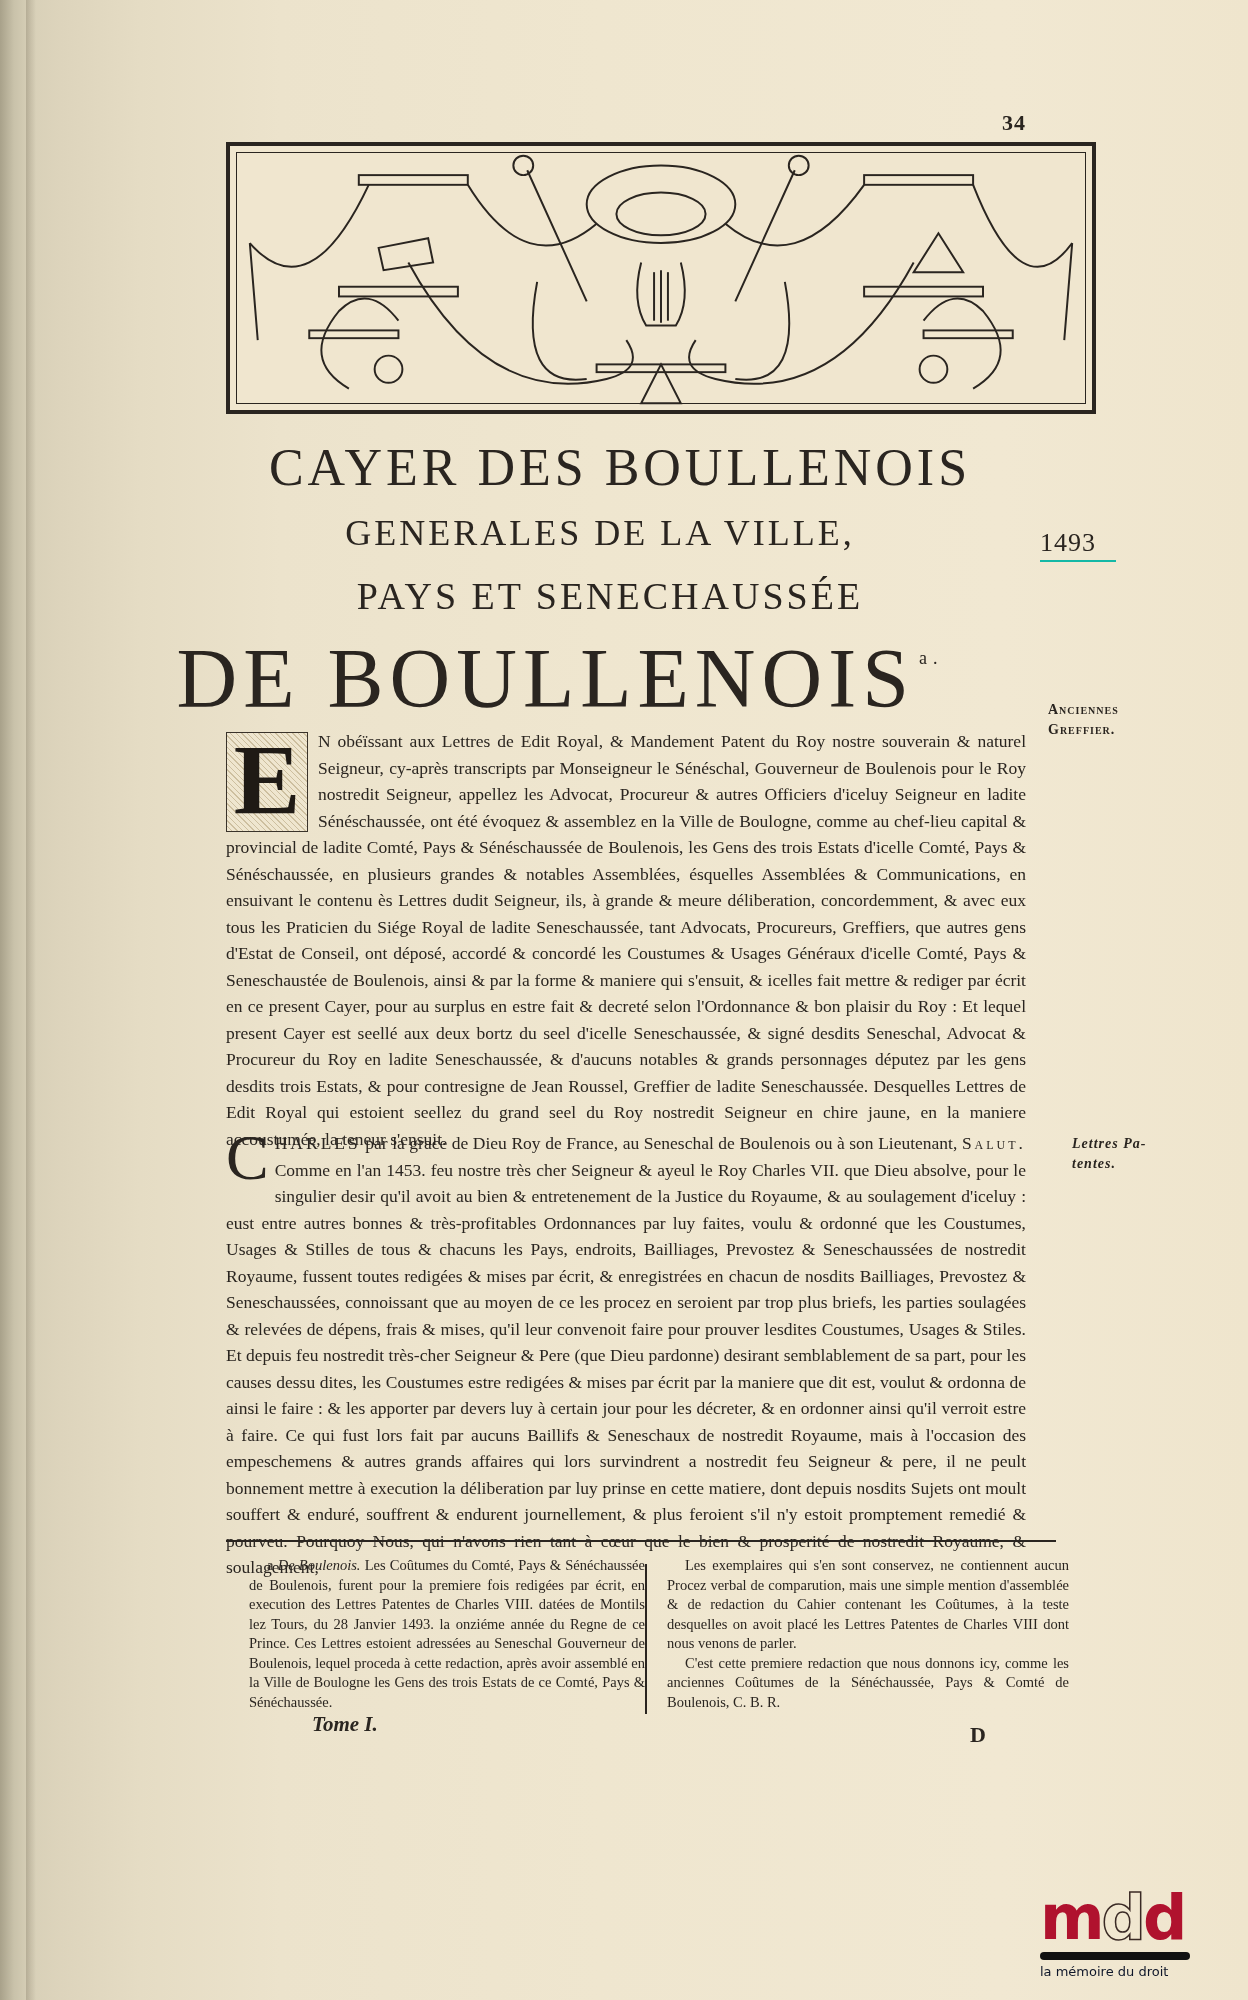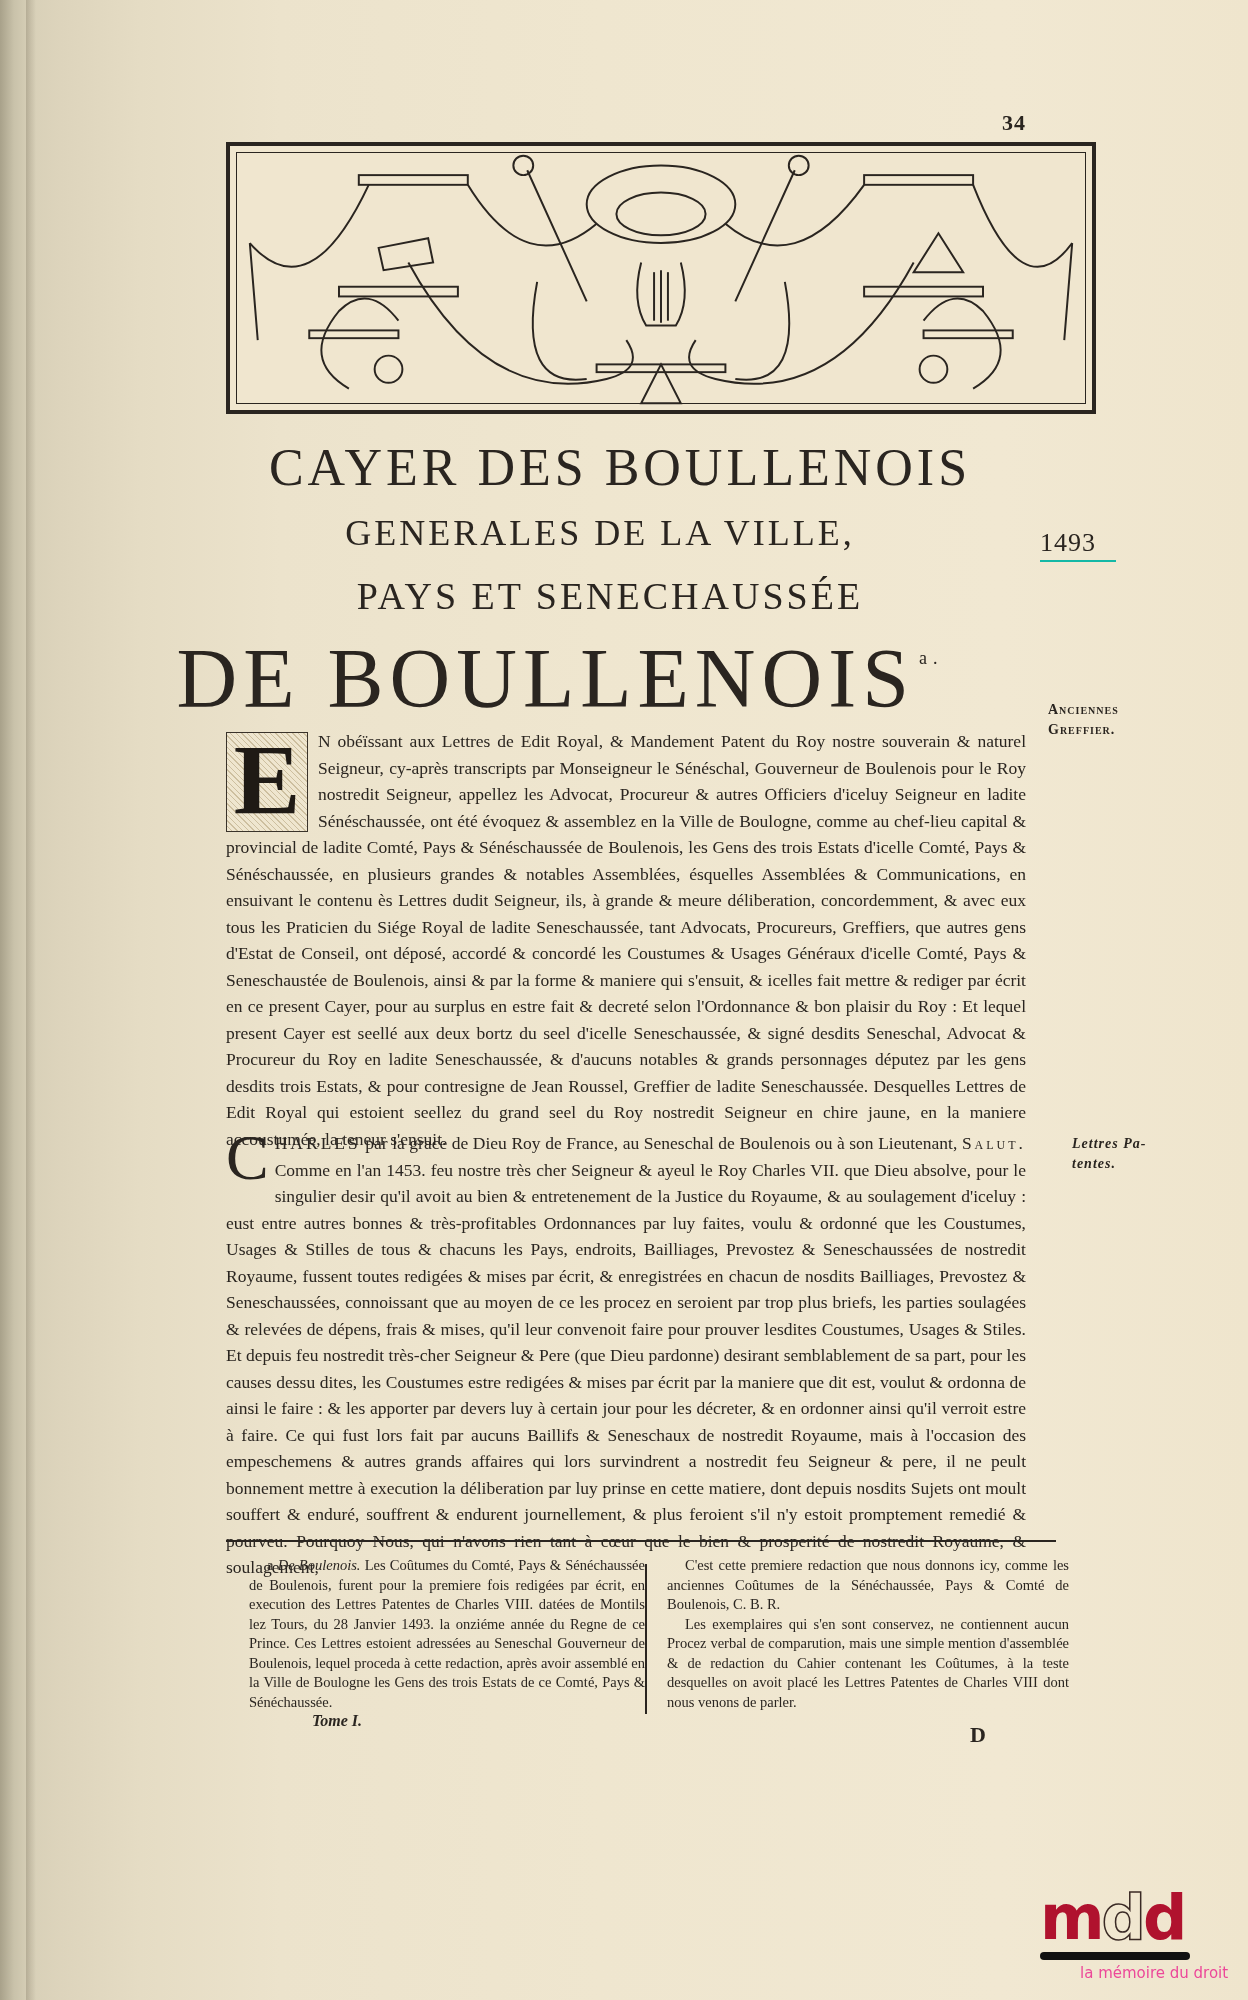--- a/index.html
+++ b/index.html
@@ -68,35 +68,35 @@
   .notes {
     position: absolute; top: 1556px; font-size: 14.5px; line-height: 19.5px; text-align: justify; margin-left: 9px;
   }
   .notes-left { left: 240px; width: 396px; }
   .notes-right { left: 658px; width: 402px; }
   .notes-divider {
     position: absolute; left: 645px; top: 1564px; width: 2px; height: 150px; background: #2a2520;
   }
   .note-indent { text-indent: 18px; }
   .tome {
-    position: absolute; left: 312px; top: 1712px; font-size: 16px; font-style: italic; font-weight: bold;
+    position: absolute; left: 312px; top: 1712px; font-size: 21px; font-style: italic; font-weight: bold;
   }
   .signature {
     position: absolute; left: 970px; top: 1722px; font-size: 22px; font-weight: bold;
   }
   
   .logo { position: absolute; left: 1040px; top: 1890px; width: 150px; }
   .logo-mark {
     font-family: "DejaVu Sans", sans-serif; font-size: 62px; font-weight: bold; color: #b0122e;
     line-height: 56px; letter-spacing: -3px; position: relative;
   }
   .logo-mark .outline { color: transparent; -webkit-text-stroke: 1.5px #3a2a25; }
   .logo-bar { width: 150px; height: 8px; background: #111; border-radius: 4px; margin: 6px 0 4px; }
   .logo-text {
-    font-family: "DejaVu Sans", sans-serif; font-size: 15px; color: #ec4899; white-space: nowrap; margin-left: 40px;
+    font-family: "DejaVu Sans", sans-serif; font-size: 13px; color: #0f172a; white-space: nowrap;
   }
 </style>
 </head>
 <body>
 
 <div class="binding-shadow"></div>
 
 <div class="page-number">34</div>
 
 <div class="headpiece">
@@ -176,22 +176,22 @@
   <span class="dropcap-c">C</span><span class="sc">HARLES</span><span> par la grace de Dieu Roy de France, au Seneschal de Boulenois ou à son Lieutenant, </span><span class="sc">Salut.</span><span> Comme en l'an 1453. feu nostre très cher Seigneur &amp; ayeul le Roy Charles VII. que Dieu absolve, pour le singulier desir qu'il avoit au bien &amp; entretenement de la Justice du Royaume, &amp; au soulagement d'iceluy : eust entre autres bonnes &amp; très-profitables Ordonnances par luy faites, voulu &amp; ordonné que les Coustumes, Usages &amp; Stilles de tous &amp; chacuns les Pays, endroits, Bailliages, Prevostez &amp; Seneschaussées de nostredit Royaume, fussent toutes redigées &amp; mises par écrit, &amp; enregistrées en chacun de nosdits Bailliages, Prevostez &amp; Seneschaussées, connoissant que au moyen de ce les procez en seroient par trop plus briefs, les parties soulagées &amp; relevées de dépens, frais &amp; mises, qu'il leur convenoit faire pour prouver lesdites Coustumes, Usages &amp; Stiles. Et depuis feu nostredit très-cher Seigneur &amp; Pere (que Dieu pardonne) desirant semblablement de sa part, pour les causes dessu dites, les Coustumes estre redigées &amp; mises par écrit par la maniere que dit est, voulut &amp; ordonna de ainsi le faire : &amp; les apporter par devers luy à certain jour pour les décreter, &amp; en ordonner ainsi qu'il verroit estre à faire. Ce qui fust lors fait par aucuns Baillifs &amp; Seneschaux de nostredit Royaume, mais à l'occasion des empeschemens &amp; autres grands affaires qui lors survindrent a nostredit feu Seigneur &amp; pere, il ne peult bonnement mettre à execution la déliberation par luy prinse en cette matiere, dont depuis nosdits Sujets ont moult souffert &amp; enduré, souffrent &amp; endurent journellement, &amp; plus feroient s'il n'y estoit promptement remedié &amp; pourveu. Pourquoy Nous, qui n'avons rien tant à cœur que le bien &amp; prosperité de nostredit Royaume, &amp; soulagement,</span>
 </div>
 
 <div class="rule"></div>
 
 <div class="notes notes-left">
   <div class="note-indent"><span>a</span> <i>De Boulenois.</i><span> Les Coûtumes du Comté, Pays &amp; Sénéchaussée de Boulenois, furent pour la premiere fois redigées par écrit, en execution des Lettres Patentes de Charles VIII. datées de Montils lez Tours, du 28 Janvier 1493. la onziéme année du Regne de ce Prince. Ces Lettres estoient adressées au Seneschal Gouverneur de Boulenois, lequel proceda à cette redaction, après avoir assemblé en la Ville de Boulogne les Gens des trois Estats de ce Comté, Pays &amp; Sénéchaussée.</span></div>
 </div>
 <div class="notes-divider"></div>
 <div class="notes notes-right">
+  <div class="note-indent">Les exemplaires qui s'en sont conservez, ne contiennent aucun Procez verbal de comparution, mais une simple mention d'assemblée &amp; de redaction du Cahier contenant les Coûtumes, à la teste desquelles on avoit placé les Lettres Patentes de Charles VIII dont nous venons de parler.</div>
   <div class="note-indent">C'est cette premiere redaction que nous donnons icy, comme les anciennes Coûtumes de la Sénéchaussée, Pays &amp; Comté de Boulenois, C. B. R.</div>
-  <div class="note-indent">Les exemplaires qui s'en sont conservez, ne contiennent aucun Procez verbal de comparution, mais une simple mention d'assemblée &amp; de redaction du Cahier contenant les Coûtumes, à la teste desquelles on avoit placé les Lettres Patentes de Charles VIII dont nous venons de parler.</div>
 </div>
 
 <div class="tome">Tome I.</div>
 <div class="signature">D</div>
 
 <div class="logo">
   <div class="logo-mark"><span>m</span><span class="outline">d</span><span>d</span></div>
   <div class="logo-bar"></div>
   <div class="logo-text">la mémoire du droit</div>
 </div>

